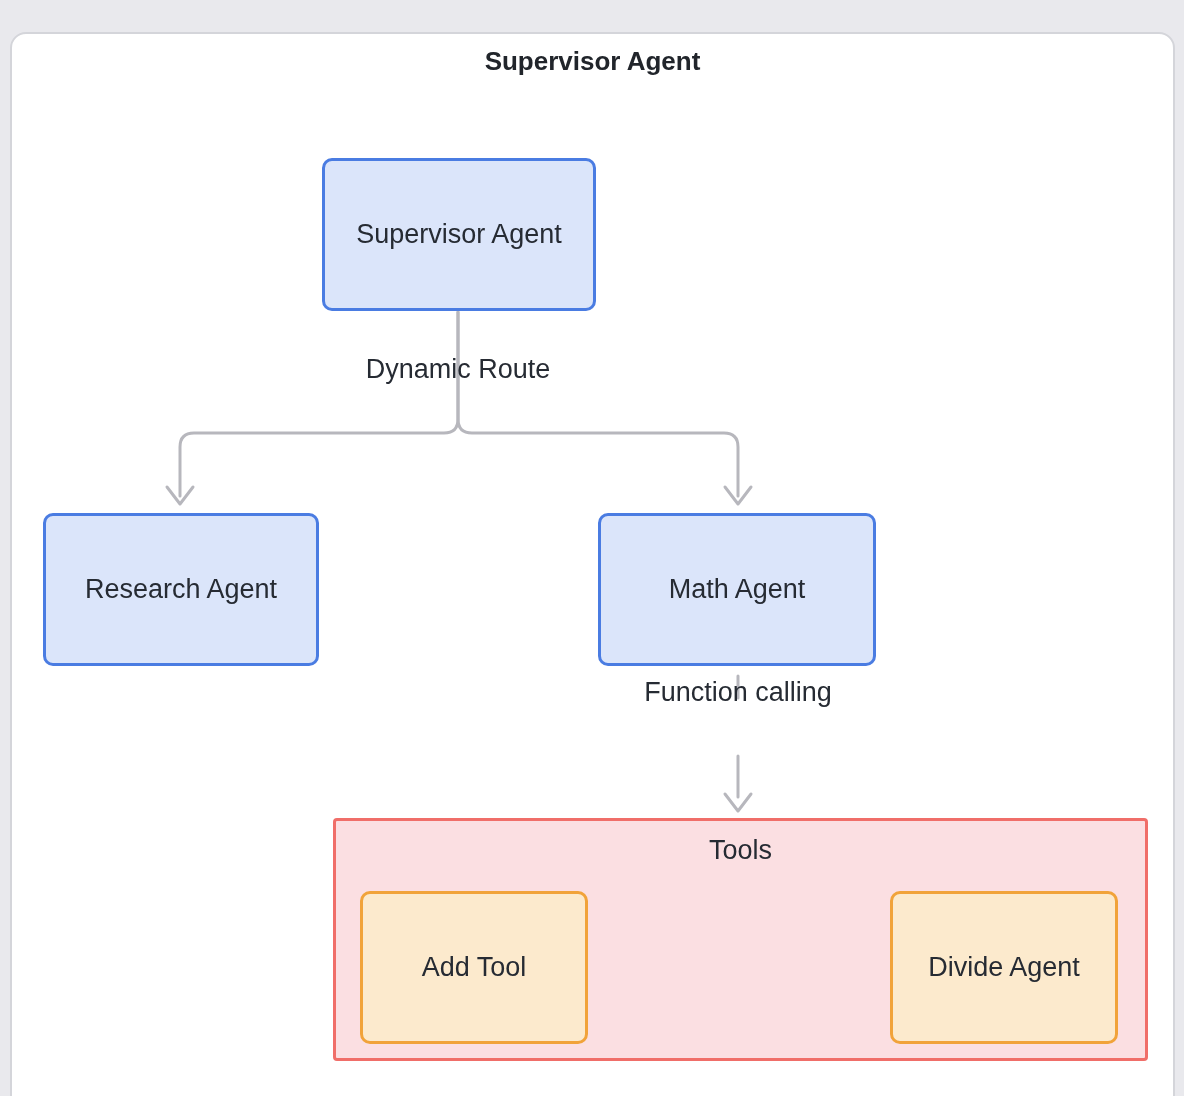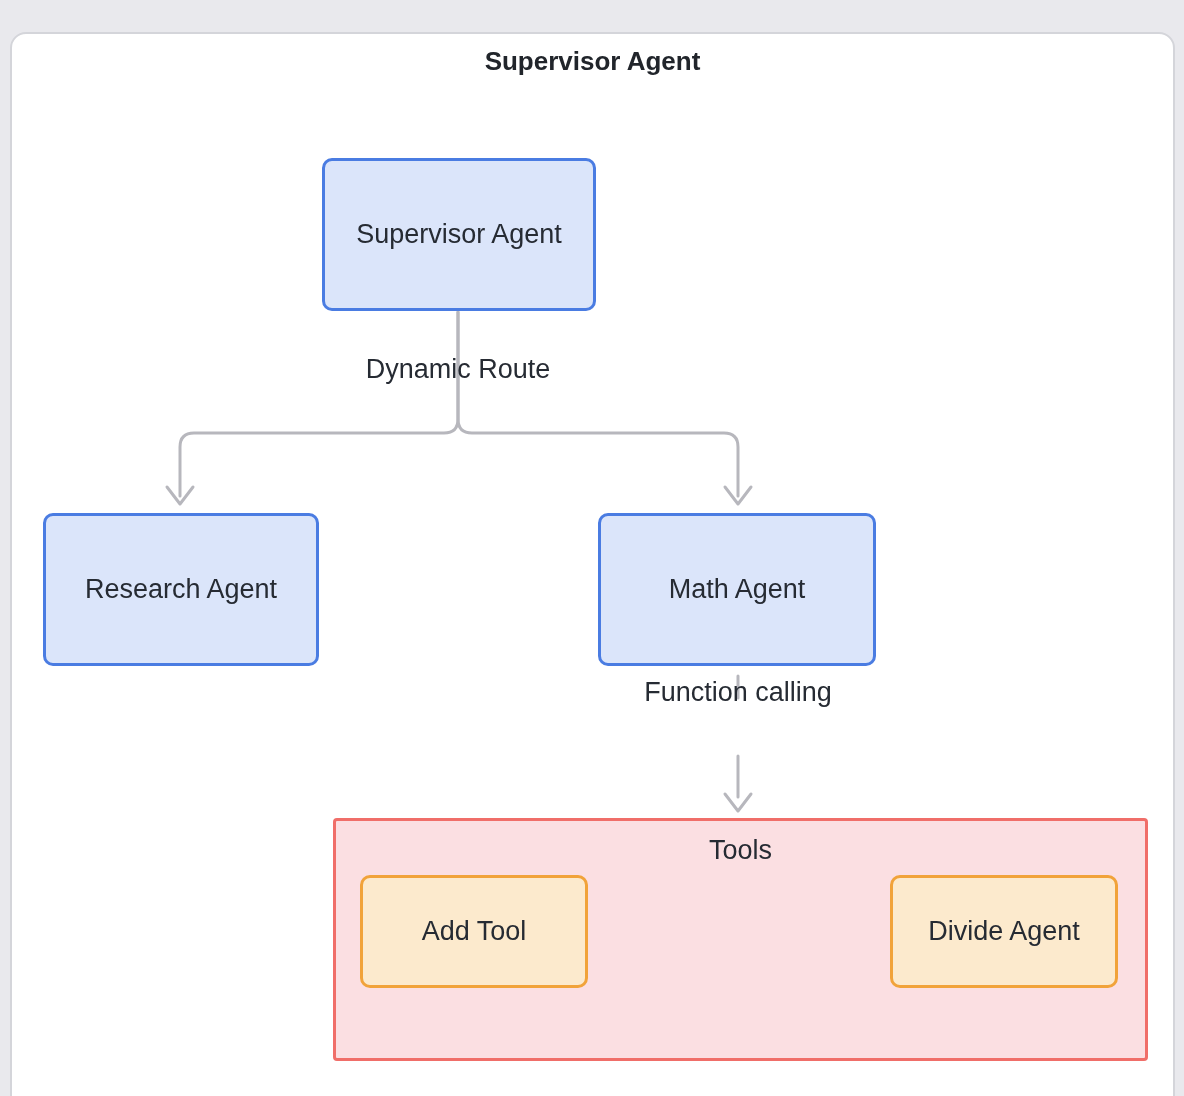--- a/index.html
+++ b/index.html
@@ -60,21 +60,21 @@
     border:3px solid var(--tools-border);
     border-radius:4px;
   }
   .tools-title {
     position:absolute; left:0; top:14px; width:100%;
     text-align:center; font-size:27px; color:var(--text);
   }
   .tool-node {
     background:var(--tool-fill);
     border:3px solid var(--tool-border);
-    height:113px; width:228px; top:54px;
+    height:153px; width:228px; top:70px;
   }
   .tool-add      { left:24px; }
   .tool-multiply { left:289px; }
   .tool-divide   { left:554px; }
 </style>
 </head>
 <body>
 
 <div class="canvas">
 

